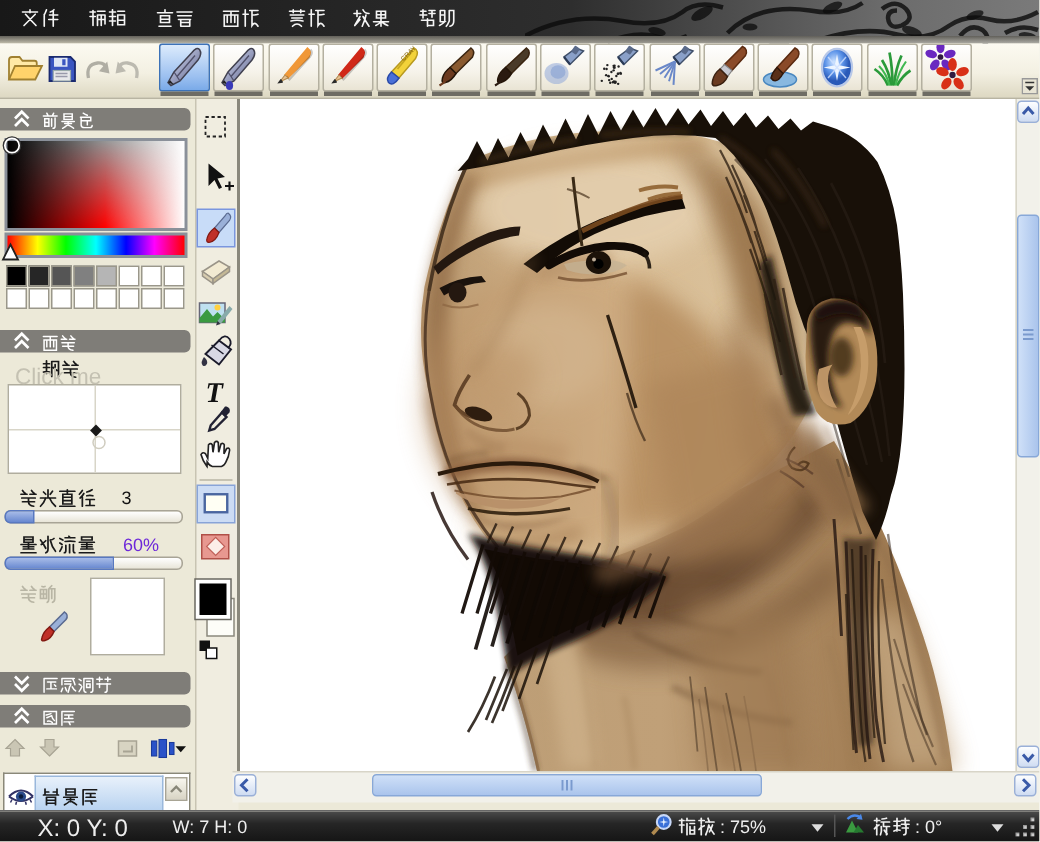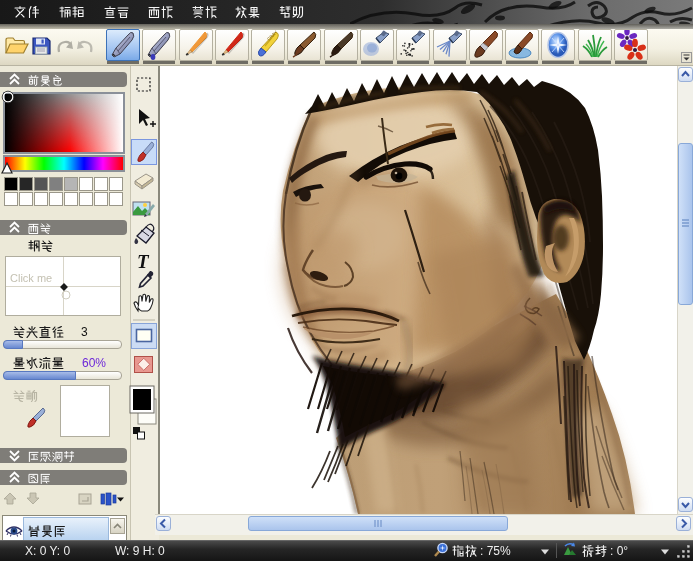--- a/index.html
+++ b/index.html
@@ -367,21 +367,21 @@
   </svg>
 <div class="abs" style="left:5px;top:256px;width:116px;height:60px;background:#fff;border:1px solid #b0ad9e"></div>
 <div class="abs" style="left:63px;top:257px;width:1px;height:58px;background:#d8d5c8"></div>
 <div class="abs" style="left:6px;top:286px;width:114px;height:1px;background:#d8d5c8"></div>
 <svg class="abs" style="left:58px;top:281px" width="12" height="12" viewBox="0 0 12 12">
     <rect x="3.2" y="3.2" width="5.6" height="5.6" transform="rotate(45 6 6)" fill="#1a1a1a"></rect>
   </svg>
 <svg class="abs" style="left:60px;top:289px" width="12" height="12" viewBox="0 0 12 12">
     <circle cx="6" cy="6" r="4" fill="none" stroke="#d0cdc0" stroke-width="1"></circle>
   </svg>
-<div class="abs" style="left:10px;top:272px;font-size:11px;color:#c4c1b2">Click me</div>
+<div class="abs" style="left:10px;top:243px;font-size:15px;color:#c4c1b2">Click me</div>
 <svg class="abs" style="left:13px;top:325px" width="57" height="15" viewBox="0 0 57 15">
     <g transform="translate(0.0,1) scale(1.0)">
       <path d="M2,1 Q3,2.5 4,3 M8,1 Q9,2.5 10,3 M1,3.5 H5 M7,3.5 H11 M1.5,6 H10.5 M2,8.5 H10 M6,6 V8.5 Q6,11 9.5,11.5" fill="none" stroke="#1a1a1a" stroke-width="1.15" stroke-linecap="round" opacity="1.0"></path>
     </g>
     <g transform="translate(13.0,1) scale(1.0)">
       <path d="M6,0.5 V4 M3,2 L4.5,3.5 M9,1.5 L7.5,3.5 M1,6 H11 M6,4 V6 M4.5,6 Q3.5,9 1,11.5 M7,6 Q8.5,9.5 11,11.5" fill="none" stroke="#1a1a1a" stroke-width="1.15" stroke-linecap="round" opacity="1.0"></path>
     </g>
     <g transform="translate(25.9,1) scale(1.0)">
       <path d="M1,1.5 H11 M6,0.5 V3 M3,3.5 H9 V10 H3 Z M3,5.5 H9 M3,7.7 H9 M1,11.5 H11" fill="none" stroke="#1a1a1a" stroke-width="1.15" stroke-linecap="round" opacity="1.0"></path>
     </g>
@@ -707,22 +707,22 @@
   </svg>
 <div class="abs" style="left:676px;top:516px;width:15px;height:15px;background:linear-gradient(to bottom,#fdfeff,#cfdcf2);border:1px solid #9ab0d8;border-radius:3px"></div>
 <svg class="abs" style="left:676px;top:516px" width="15" height="15" viewBox="0 0 15 15">
     <path d="M6,3.5 L10,7.5 L6,11.5" fill="none" stroke="#3a5aa8" stroke-width="2"></path>
   </svg>
 <div class="abs" style="left:248px;top:516px;width:260px;height:15px;background:linear-gradient(to bottom,#cfe0f8,#aac4ec);border:1px solid #88a8d8;border-radius:3px"></div>
 <svg class="abs" style="left:372px;top:518px" width="14" height="11" viewBox="0 0 14 11">
     <path d="M3,2 V9 M6,2 V9 M9,2 V9" stroke="#7a9ace" stroke-width="1.3"></path>
   </svg>
 <div class="abs" style="left:0;top:540px;width:693px;height:21px;background:linear-gradient(to bottom,#4a4a4a,#262626 40%,#151515);border-top:1px solid #666"></div>
-<div class="abs" style="left:25px;top:544px;font-size:12px;color:#eee">X: 0 Y: 0</div>
-<div class="abs" style="left:115px;top:544px;font-size:12px;color:#eee">W: 9 H: 0</div>
+<div class="abs" style="left:25px;top:544px;font-size:16px;color:#eee">X: 0 Y: 0</div>
+<div class="abs" style="left:115px;top:544px;font-size:12px;color:#eee">W: 7 H: 0</div>
 <svg class="abs" style="left:433px;top:542px" width="16" height="16" viewBox="0 0 16 16">
 <circle cx="9.5" cy="6" r="4.6" fill="#3a70d8" stroke="#c8d8f8" stroke-width="1.4"></circle>
 <path d="M9.5,3 L10,5.5 L12.5,6 L10,6.5 L9.5,9 L9,6.5 L6.5,6 L9,5.5 Z" fill="#e8f2ff"></path>
 <path d="M6,9.5 L2,14" stroke="#b08a50" stroke-width="2.4"></path>
   </svg>
 <svg class="abs" style="left:452px;top:544px" width="30" height="15" viewBox="0 0 30 15">
     <g transform="translate(0.0,1) scale(1.0)">
       <path d="M1,2 H4 M1,5 H4 M2.5,1 V10 M5.5,2 H11 M6,0.5 V2 M6,4 V11.5 M8,4 H11 M8,6 V11 H11 V6 M8,8.5 H11" fill="none" stroke="#eeeeee" stroke-width="1.15" stroke-linecap="round" opacity="1.0"></path>
     </g>
     <g transform="translate(13.0,1) scale(1.0)">

